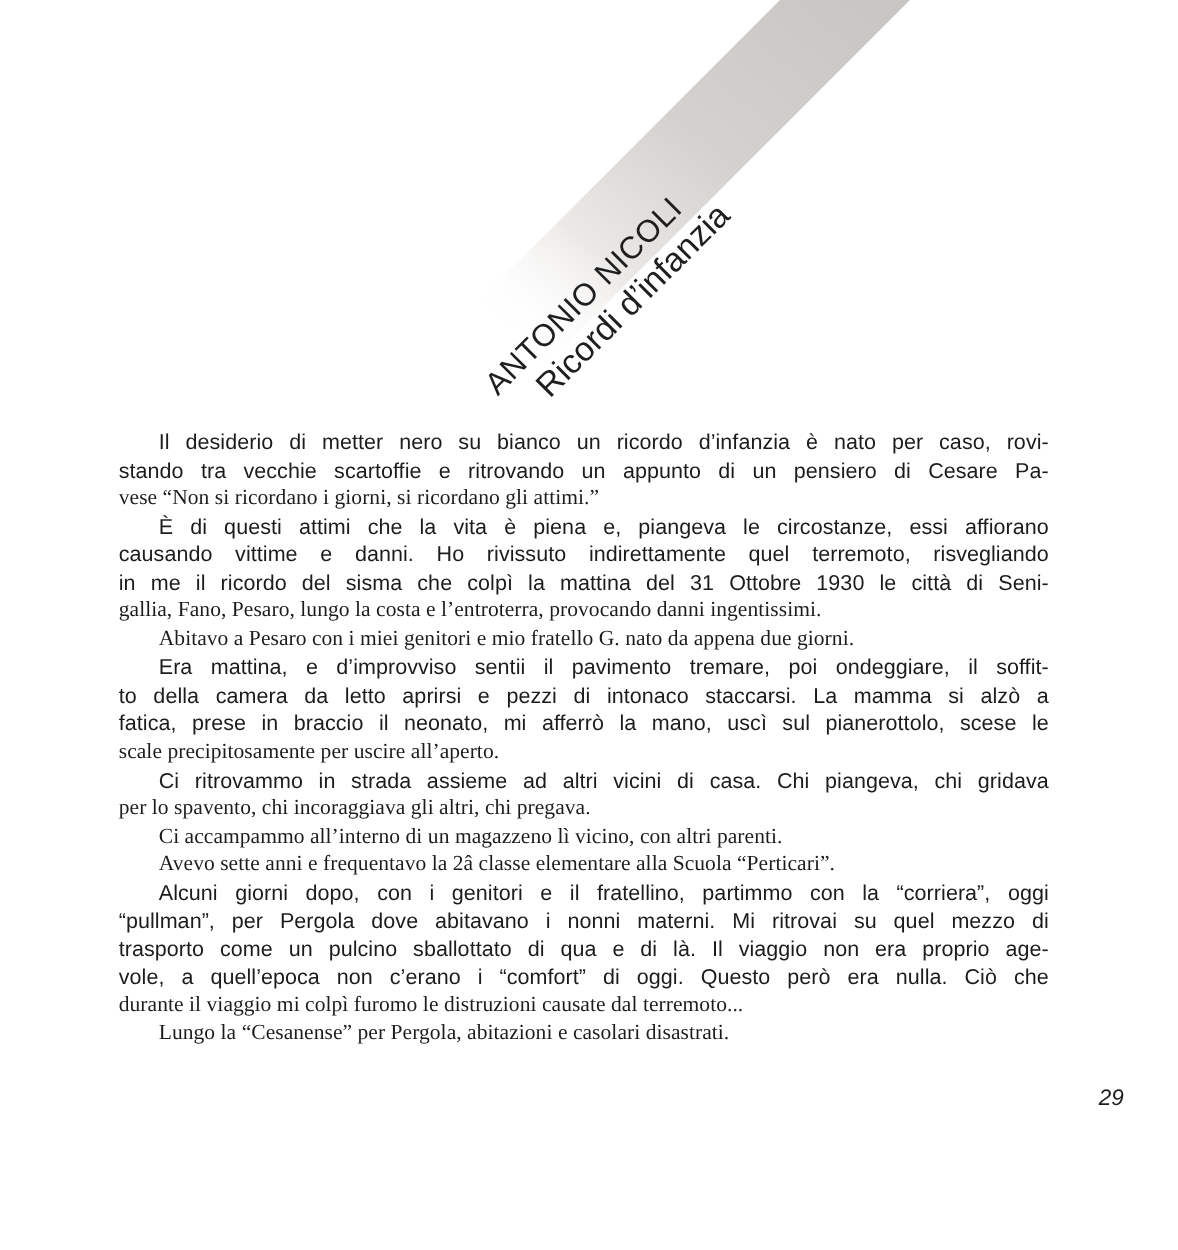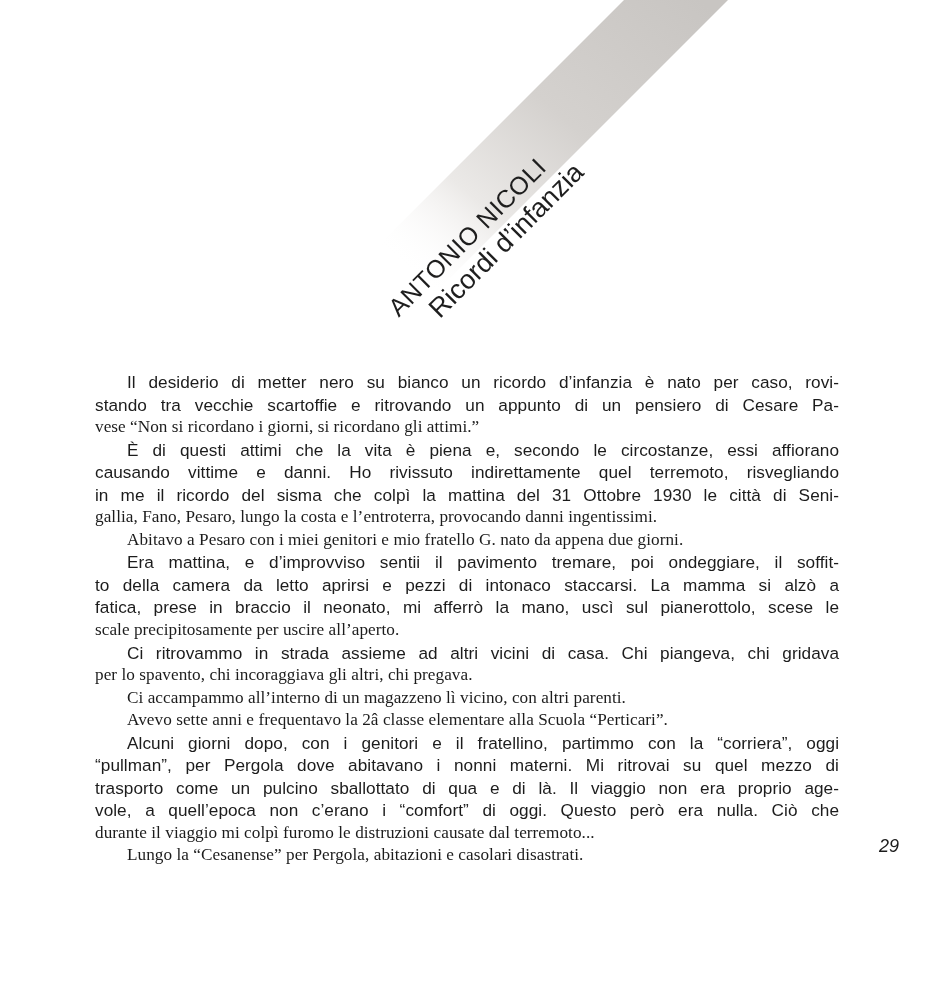--- a/index.html
+++ b/index.html
@@ -55,40 +55,39 @@
     .body-text {
       position: absolute;
       left: 95px;
       top: 342px;
       width: 744px;
       font-size: 17.2px;
       line-height: 22.55px;
       text-align: justify;
       color: #1c1c1c;
       letter-spacing: 0.05px;
-      margin-top: 29px;
     }
     .line {
       display: block;
       text-align: justify;
       text-align-last: justify;
       white-space: nowrap;
       overflow: visible;
     }
     .line.last {
       text-align-last: left;
       font-family: Liberation Serif, serif;
     }
     .line.indent {
       padding-left: 32px;
     }
     .page-number {
       position: absolute;
       left: 879px;
-      top: 836px;
+      top: 868px;
       font-size: 18px;
       font-style: italic;
       color: #1c1c1c;
     }
   </style>
 </head>
 <body>
 
 <svg class="band" width="942" height="1000" viewBox="0 0 942 1000" xmlns="http://www.w3.org/2000/svg">
   <defs>
@@ -104,21 +103,21 @@
 
 <div class="title-block">
   <div class="author">ANTONIO NICOLI</div>
   <div class="title">Ricordi d’infanzia</div>
 </div>
 
 <div class="body-text" id="body-text">
     <span class="line indent">Il desiderio di metter nero su bianco un ricordo d’infanzia è nato per caso, rovi-</span>
     <span class="line">stando tra vecchie scartoffie e ritrovando un appunto di un pensiero di Cesare Pa-</span>
     <span class="line last">vese “Non si ricordano i giorni, si ricordano gli attimi.”</span>
-    <span class="line indent">È di questi attimi che la vita è piena e, secondo le circostanze, essi affiorano</span>
+    <span class="line indent">È di questi attimi che la vita è piena e, piangeva le circostanze, essi affiorano</span>
     <span class="line">causando vittime e danni. Ho rivissuto indirettamente quel terremoto, risvegliando</span>
     <span class="line">in me il ricordo del sisma che colpì la mattina del 31 Ottobre 1930 le città di Seni-</span>
     <span class="line last">gallia, Fano, Pesaro, lungo la costa e l’entroterra, provocando danni ingentissimi.</span>
     <span class="line indent last">Abitavo a Pesaro con i miei genitori e mio fratello G. nato da appena due giorni.</span>
     <span class="line indent">Era mattina, e d’improvviso sentii il pavimento tremare, poi ondeggiare, il soffit-</span>
     <span class="line">to della camera da letto aprirsi e pezzi di intonaco staccarsi. La mamma si alzò a</span>
     <span class="line">fatica, prese in braccio il neonato, mi afferrò la mano, uscì sul pianerottolo, scese le</span>
     <span class="line last">scale precipitosamente per uscire all’aperto.</span>
     <span class="line indent">Ci ritrovammo in strada assieme ad altri vicini di casa. Chi piangeva, chi gridava</span>
     <span class="line last">per lo spavento, chi incoraggiava gli altri, chi pregava.</span>

